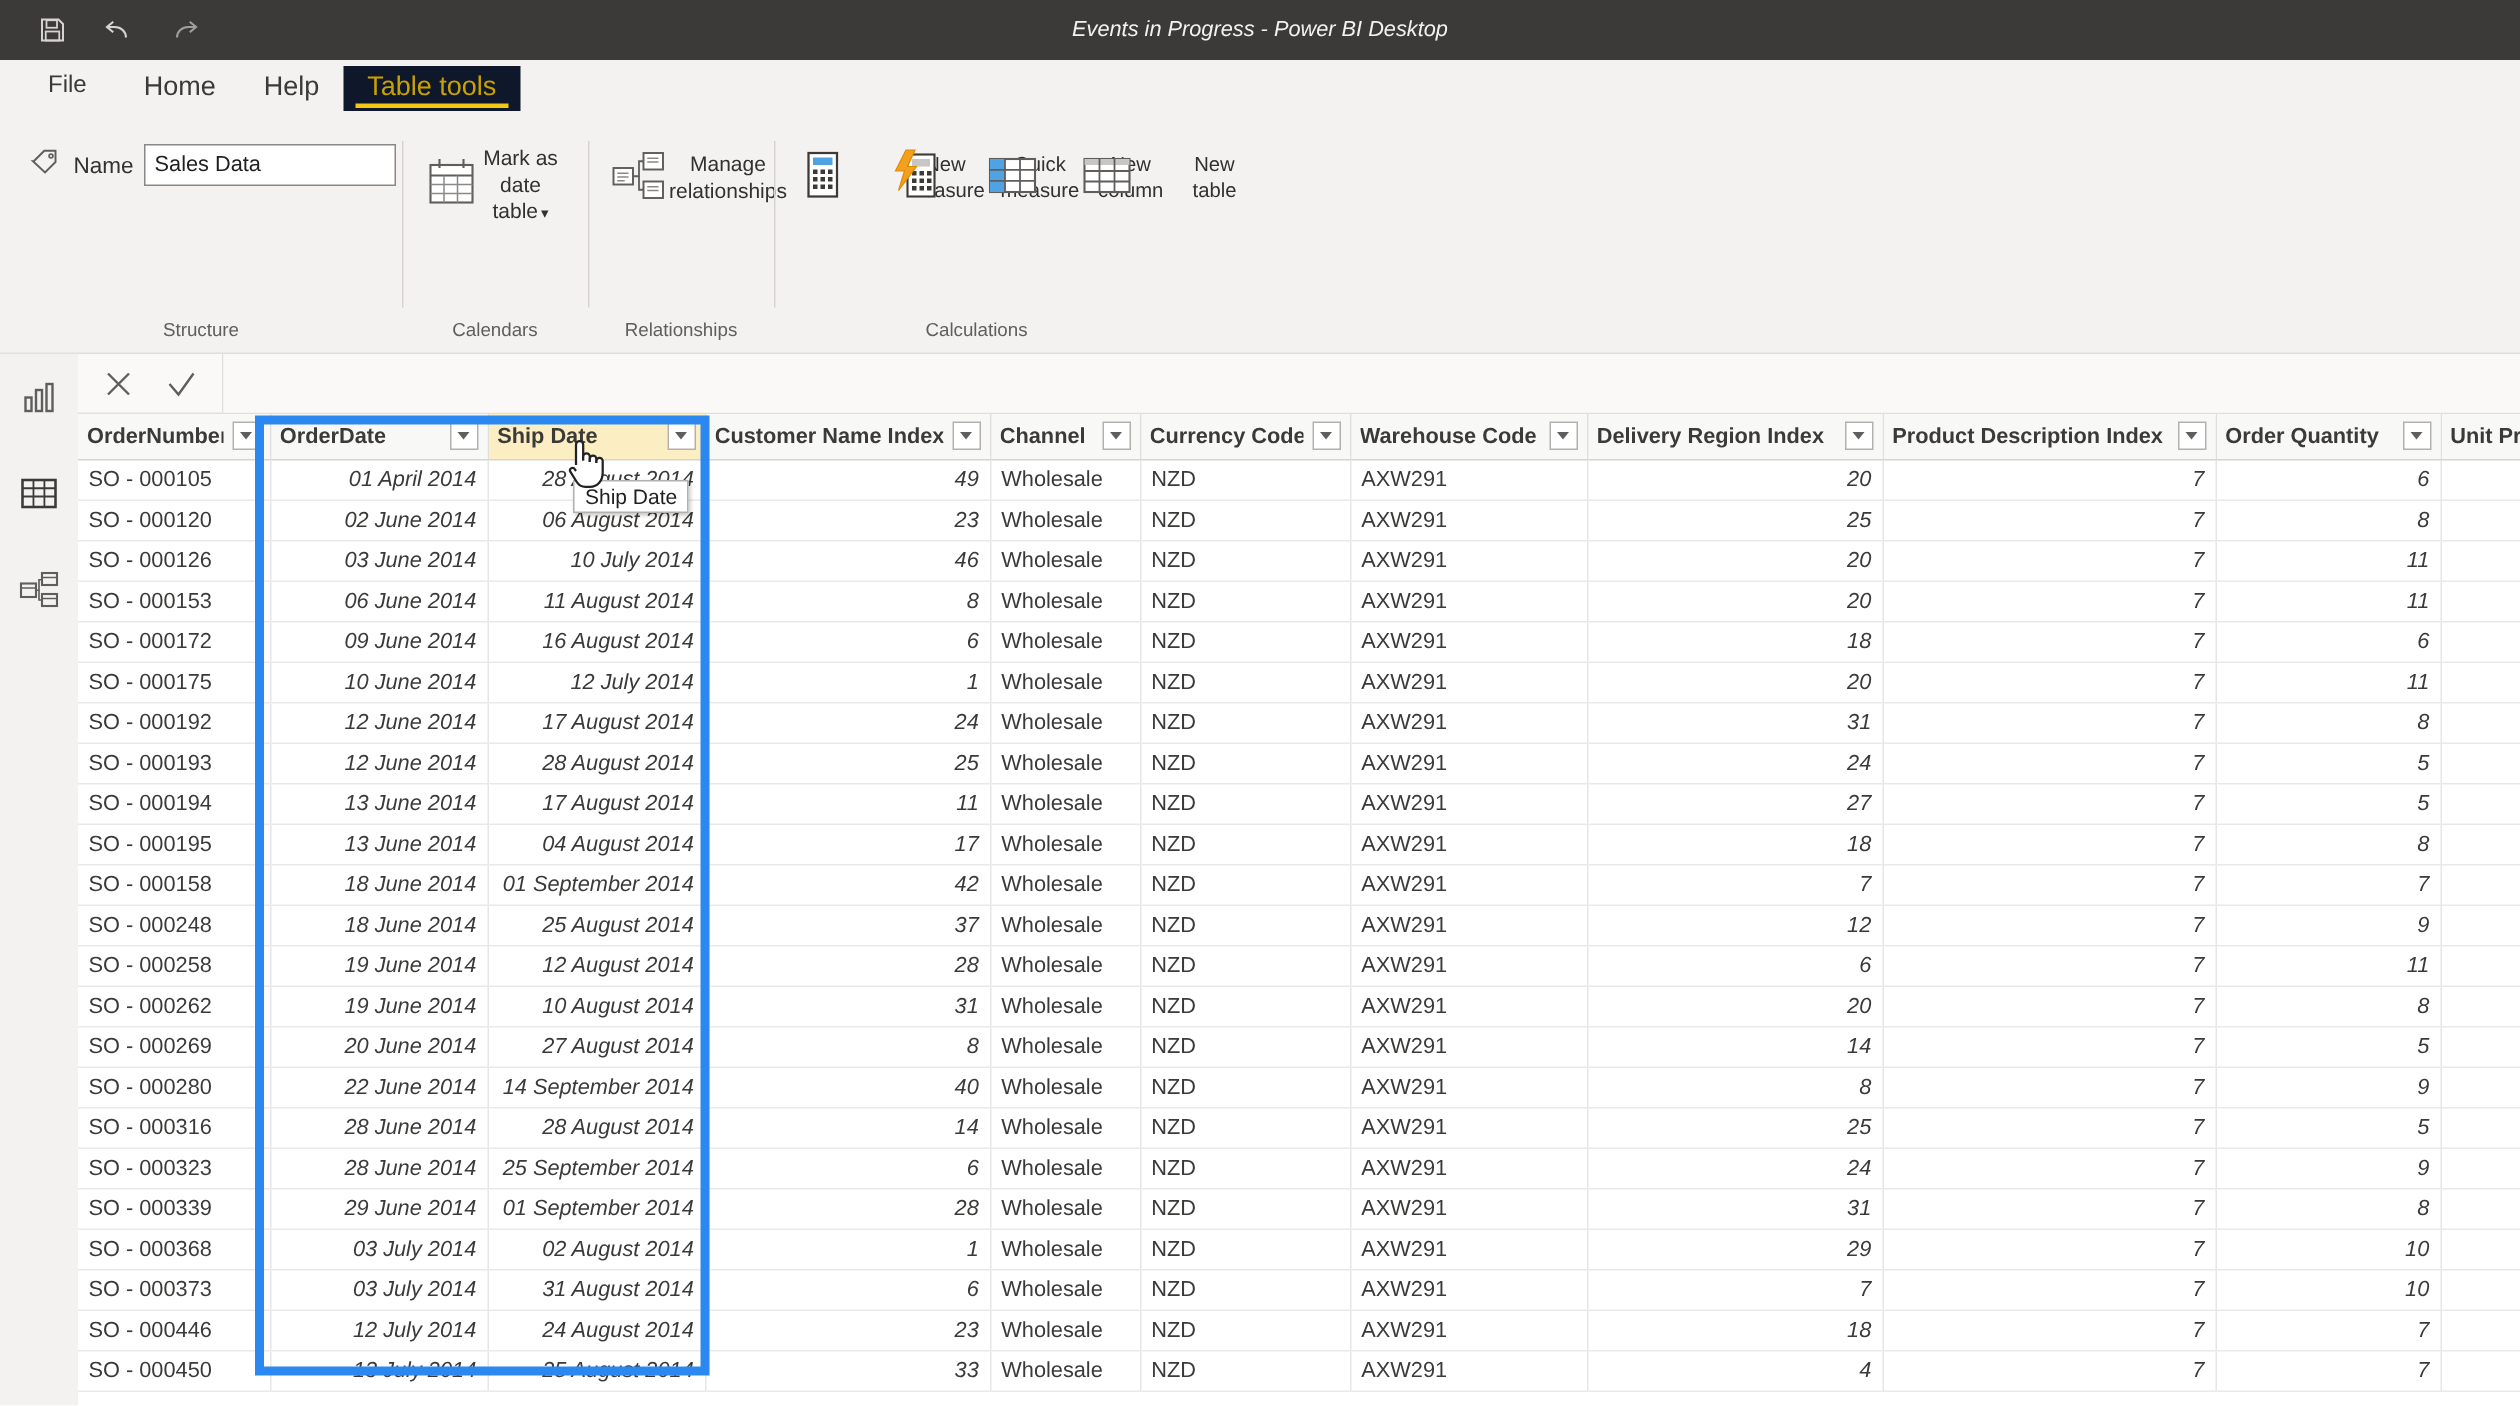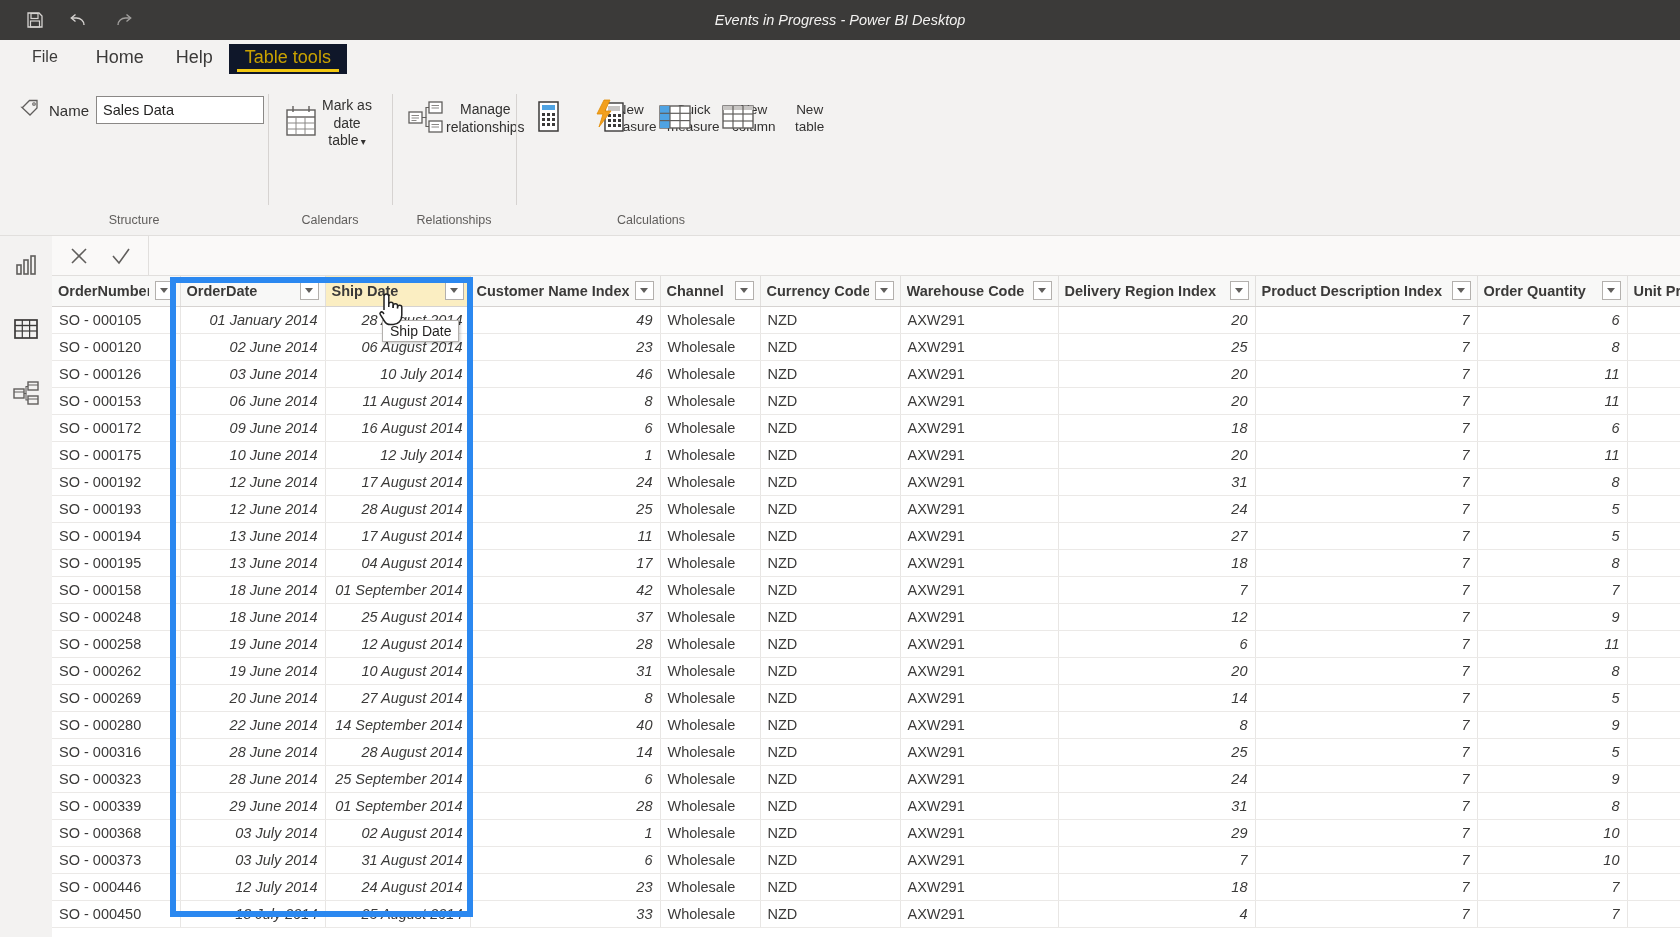--- a/index.html
+++ b/index.html
@@ -664,21 +664,21 @@
               <th>
                 <div class="thinner">
                   <span class="thlabel">Unit Price</span>
                 </div>
               </th>
             </tr>
         </thead>
         <tbody>
             <tr>
               <td class="txt">SO - 000105</td>
-              <td class="date">01 January 2014</td>
+              <td class="date">01 April 2014</td>
               <td class="date">28 August 2014</td>
               <td class="num">49</td>
               <td class="txt">Wholesale</td>
               <td class="txt">NZD</td>
               <td class="txt">AXW291</td>
               <td class="num">20</td>
               <td class="num">7</td>
               <td class="num">6</td>
               <td class="num"></td>
             </tr>

